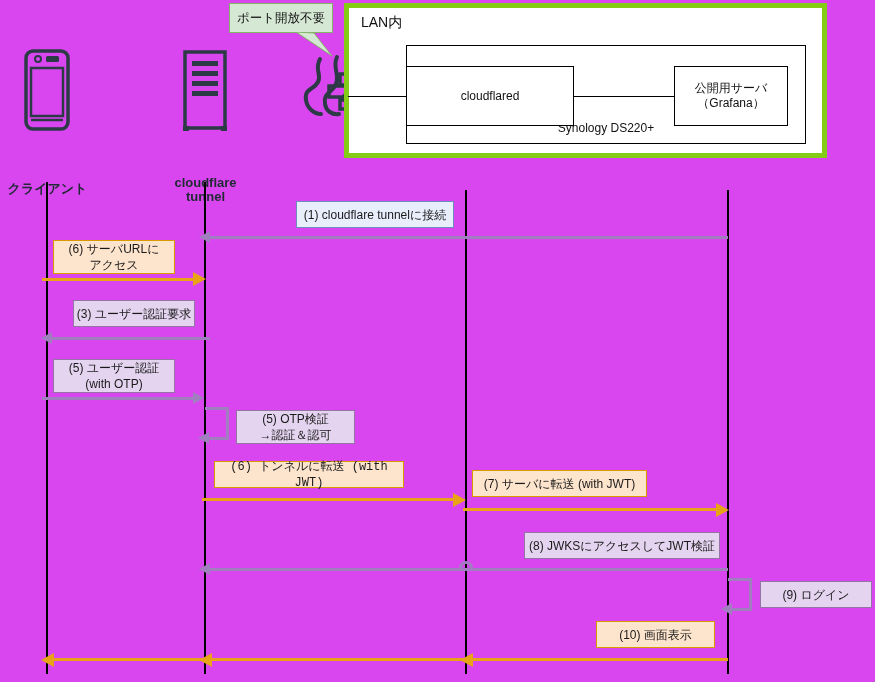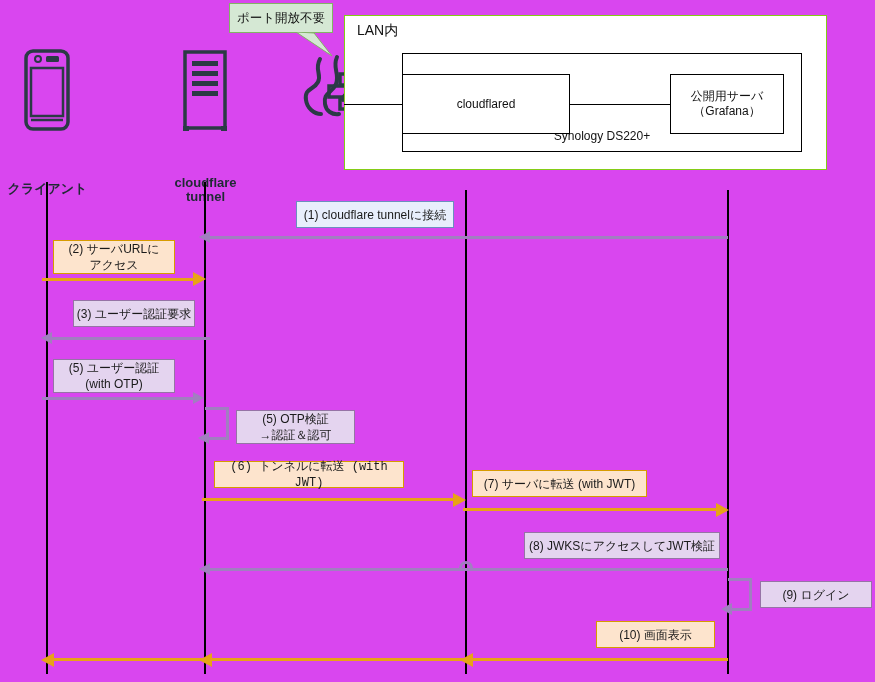--- a/index.html
+++ b/index.html
@@ -35,23 +35,22 @@
   .lifeline {
     position: absolute;
     width: 2px;
     background: #000000;
   }
 
   
   .lan-box {
     position: absolute;
     background: #ffffff;
-    border: 1px solid #84cc16;
-    box-sizing: border-box;
-    margin-top: 12px;
+    border: 5px solid #84cc16;
+    box-sizing: border-box;
   }
   .lan-title {
     position: absolute;
     left: 12px;
     top: 6px;
     font-size: 14px;
     color: #111111;
   }
   .inner-box {
     position: absolute;
@@ -233,21 +232,21 @@
 
   <div class="lifeline" style="left:46px;  top:182px; height:492px;"></div>
   <div class="lifeline" style="left:204px; top:182px; height:492px;"></div>
   <div class="lifeline" style="left:465px; top:190px; height:484px;"></div>
   <div class="lifeline" style="left:727px; top:190px; height:484px;"></div>
 
   <div class="note blue" style="left:296px; top:201px; width:158px; height:27px;">(1) cloudflare tunnelに接続</div>
   <div class="arrow-line purple" style="left:210px; top:236px; width:518px;"></div>
   <div class="ahead left purple" style="left:199px; top:231px;"></div>
 
-  <div class="note orange" style="left:53px; top:240px; width:122px; height:34px;">(2) サーバURLに
+  <div class="note orange" style="left:53px; top:240px; width:122px; height:34px;">(6) サーバURLに
 アクセス</div>
   <div class="arrow-line orange" style="left:42px; top:278px; width:156px;"></div>
   <div class="ahead right orange" style="left:193px; top:272px;"></div>
 
   <div class="note purple" style="left:73px; top:300px; width:122px; height:27px;">(3) ユーザー認証要求</div>
   <div class="arrow-line purple" style="left:52px; top:337px; width:158px;"></div>
   <div class="ahead left purple" style="left:41px; top:332px;"></div>
 
   <div class="note purple" style="left:53px; top:359px; width:122px; height:34px;">(5) ユーザー認証
 (with OTP)</div>

